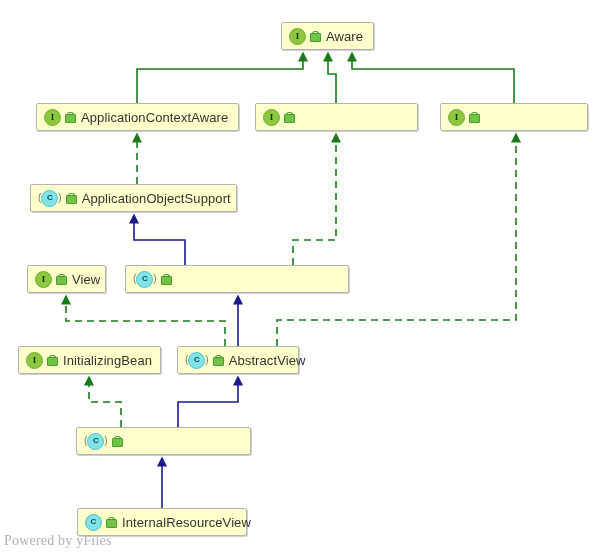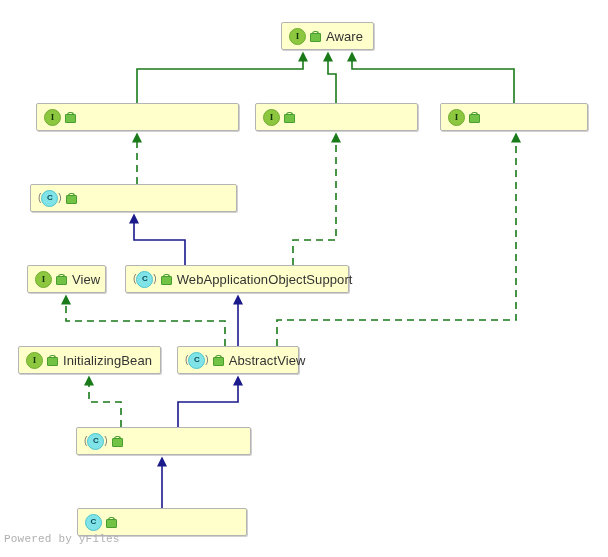--- a/index.html
+++ b/index.html
@@ -56,22 +56,22 @@
     position:absolute;left:0;bottom:0;width:9px;height:7px;
     background:#72c246;border:1px solid #4a9e2f;border-radius:1px;
   }
   .node .label{
     font-size:13px;color:#333333;
     font-family:"Liberation Sans",sans-serif;
     letter-spacing:.1px;
   }
   .watermark{
     position:absolute;left:4px;top:533px;
-    font-size:11px;color:#b0b0b0;
-    font-family:Liberation Mono, monospace;
+    font-size:14px;color:#b0b0b0;
+    font-family:Liberation Serif, serif;
     letter-spacing:.2px;
   }
 </style>
 </head>
 <body>
 
 <div id="canvas">
 
   <svg class="edges" viewBox="0 0 608 557" xmlns="http://www.w3.org/2000/svg">
     <defs>
@@ -117,20 +117,21 @@
         <span class="label">Aware</span>
       </div>
       <div class="node" style="left: 36px; top: 103px; width: 203px;">
         <span class="stereo">
           <span class="badge badge-i">I</span>
           <span class="lock">
             <span class="shackle"></span>
             <span class="body"></span>
           </span>
         </span>
+        <span class="label">ApplicationContextAware</span>
       </div>
       <div class="node" style="left: 255px; top: 103px; width: 163px;">
         <span class="stereo">
           <span class="badge badge-i">I</span>
           <span class="lock">
             <span class="shackle"></span>
             <span class="body"></span>
           </span>
         </span>
       </div>
@@ -146,20 +147,21 @@
       <div class="node" style="left: 30px; top: 184px; width: 207px;">
         <span class="stereo">
           <span class="paren">(</span>
           <span class="badge badge-c">C</span>
           <span class="paren">)</span>
           <span class="lock">
             <span class="shackle"></span>
             <span class="body"></span>
           </span>
         </span>
+        <span class="label">ApplicationObjectSupport</span>
       </div>
       <div class="node" style="left: 27px; top: 265px; width: 79px;">
         <span class="stereo">
           <span class="badge badge-i">I</span>
           <span class="lock">
             <span class="shackle"></span>
             <span class="body"></span>
           </span>
         </span>
         <span class="label">View</span>
@@ -167,21 +169,20 @@
       <div class="node" style="left: 125px; top: 265px; width: 224px;">
         <span class="stereo">
           <span class="paren">(</span>
           <span class="badge badge-c">C</span>
           <span class="paren">)</span>
           <span class="lock">
             <span class="shackle"></span>
             <span class="body"></span>
           </span>
         </span>
-        <span class="label">WebApplicationObjectSupport</span>
       </div>
       <div class="node" style="left: 18px; top: 346px; width: 143px;">
         <span class="stereo">
           <span class="badge badge-i">I</span>
           <span class="lock">
             <span class="shackle"></span>
             <span class="body"></span>
           </span>
         </span>
         <span class="label">InitializingBean</span>
@@ -210,17 +211,18 @@
         </span>
       </div>
       <div class="node" style="left: 77px; top: 508px; width: 170px;">
         <span class="stereo">
           <span class="badge badge-c">C</span>
           <span class="lock">
             <span class="shackle"></span>
             <span class="body"></span>
           </span>
         </span>
+        <span class="label">InternalResourceView</span>
       </div>
     </div>
 
   <div class="watermark">Powered by yFiles</div>
 </div>
 
 </body></html>

